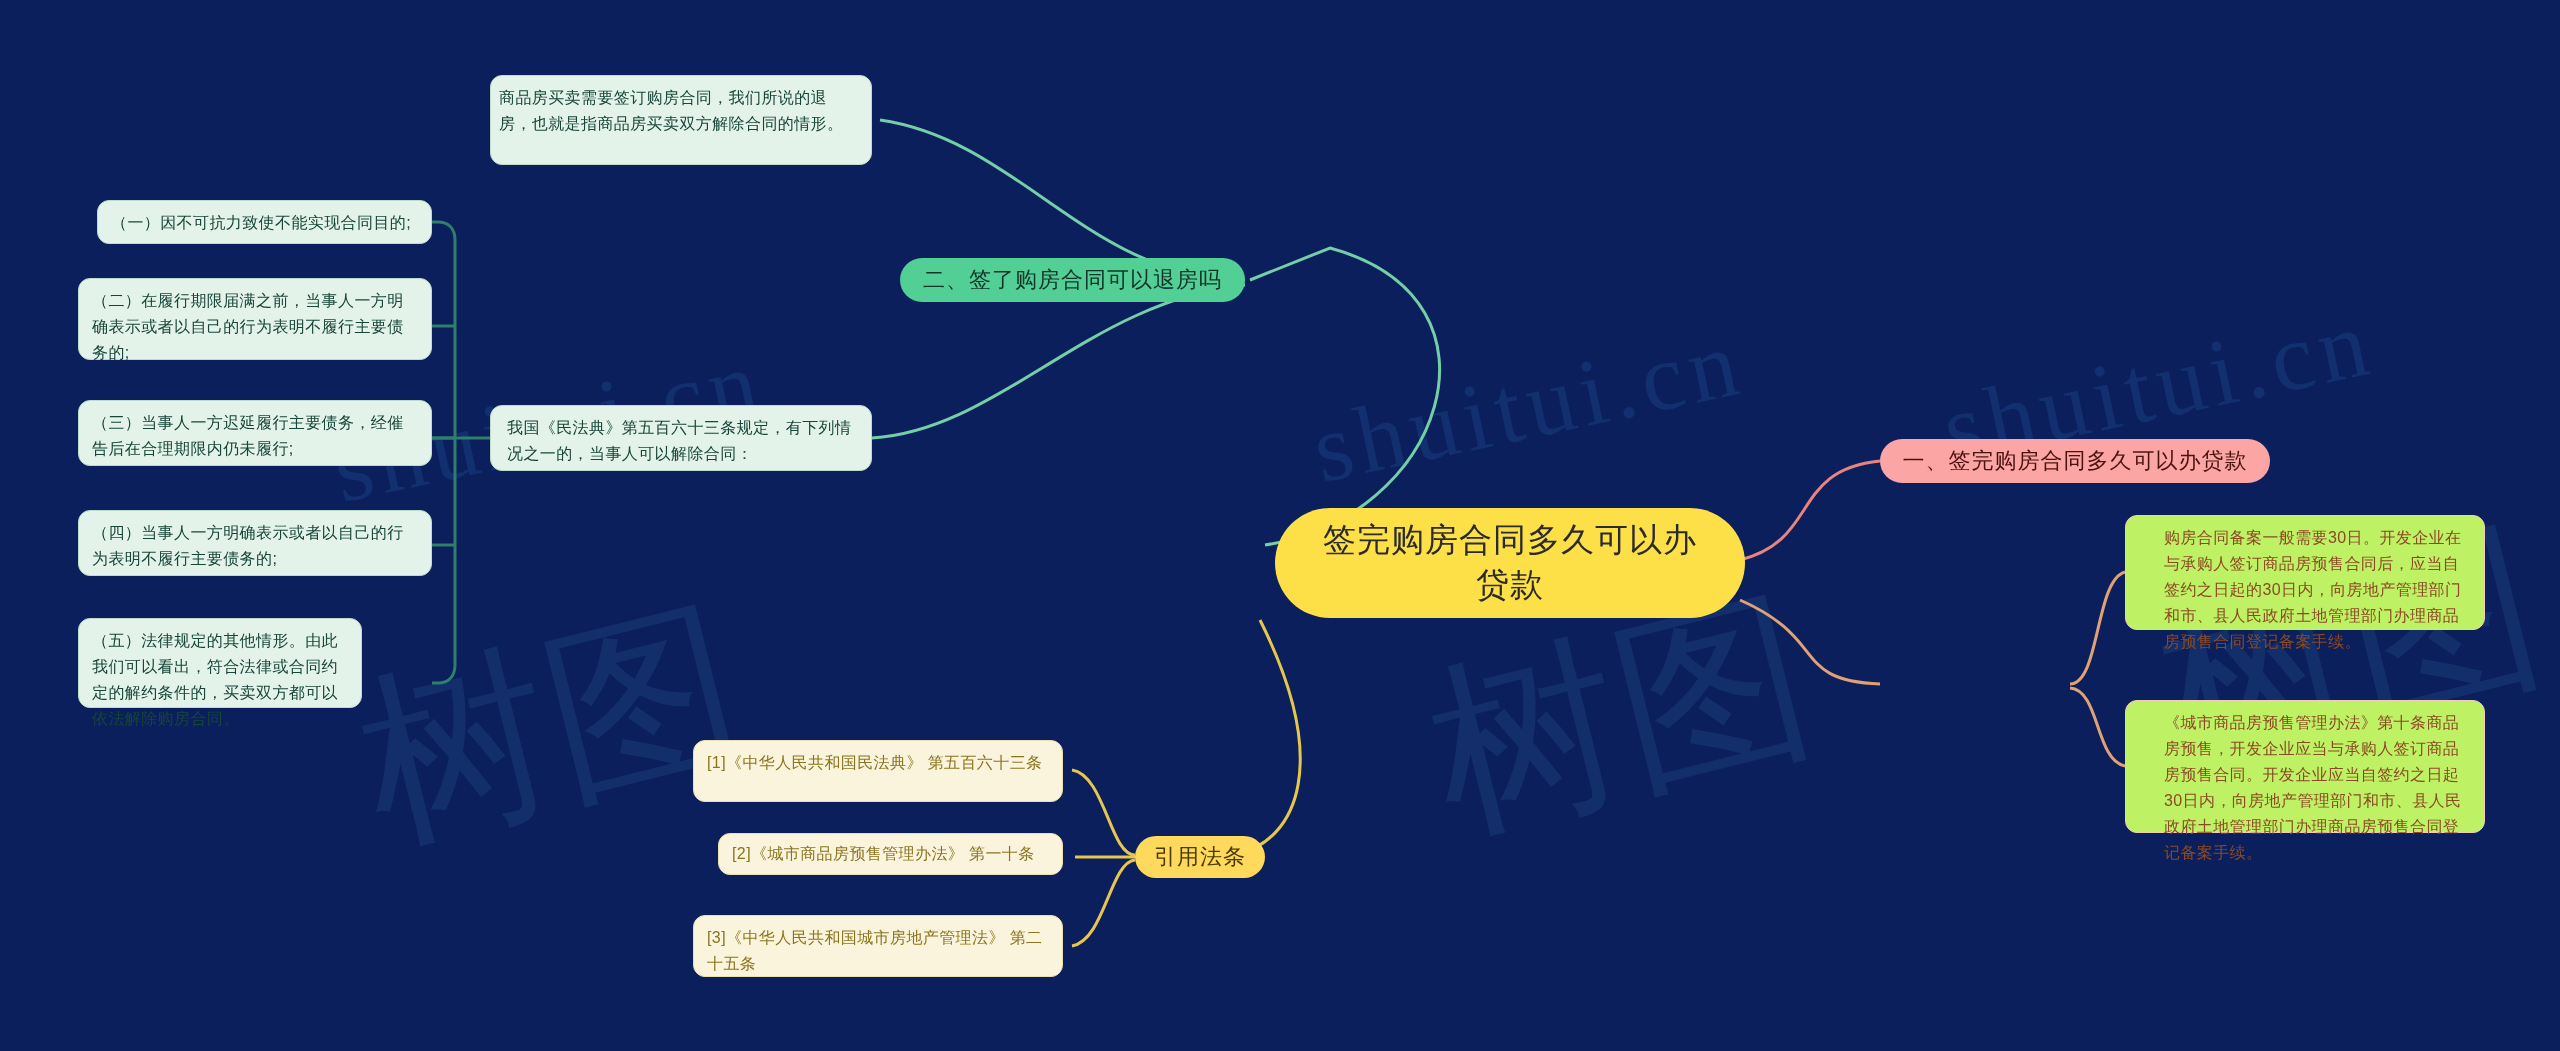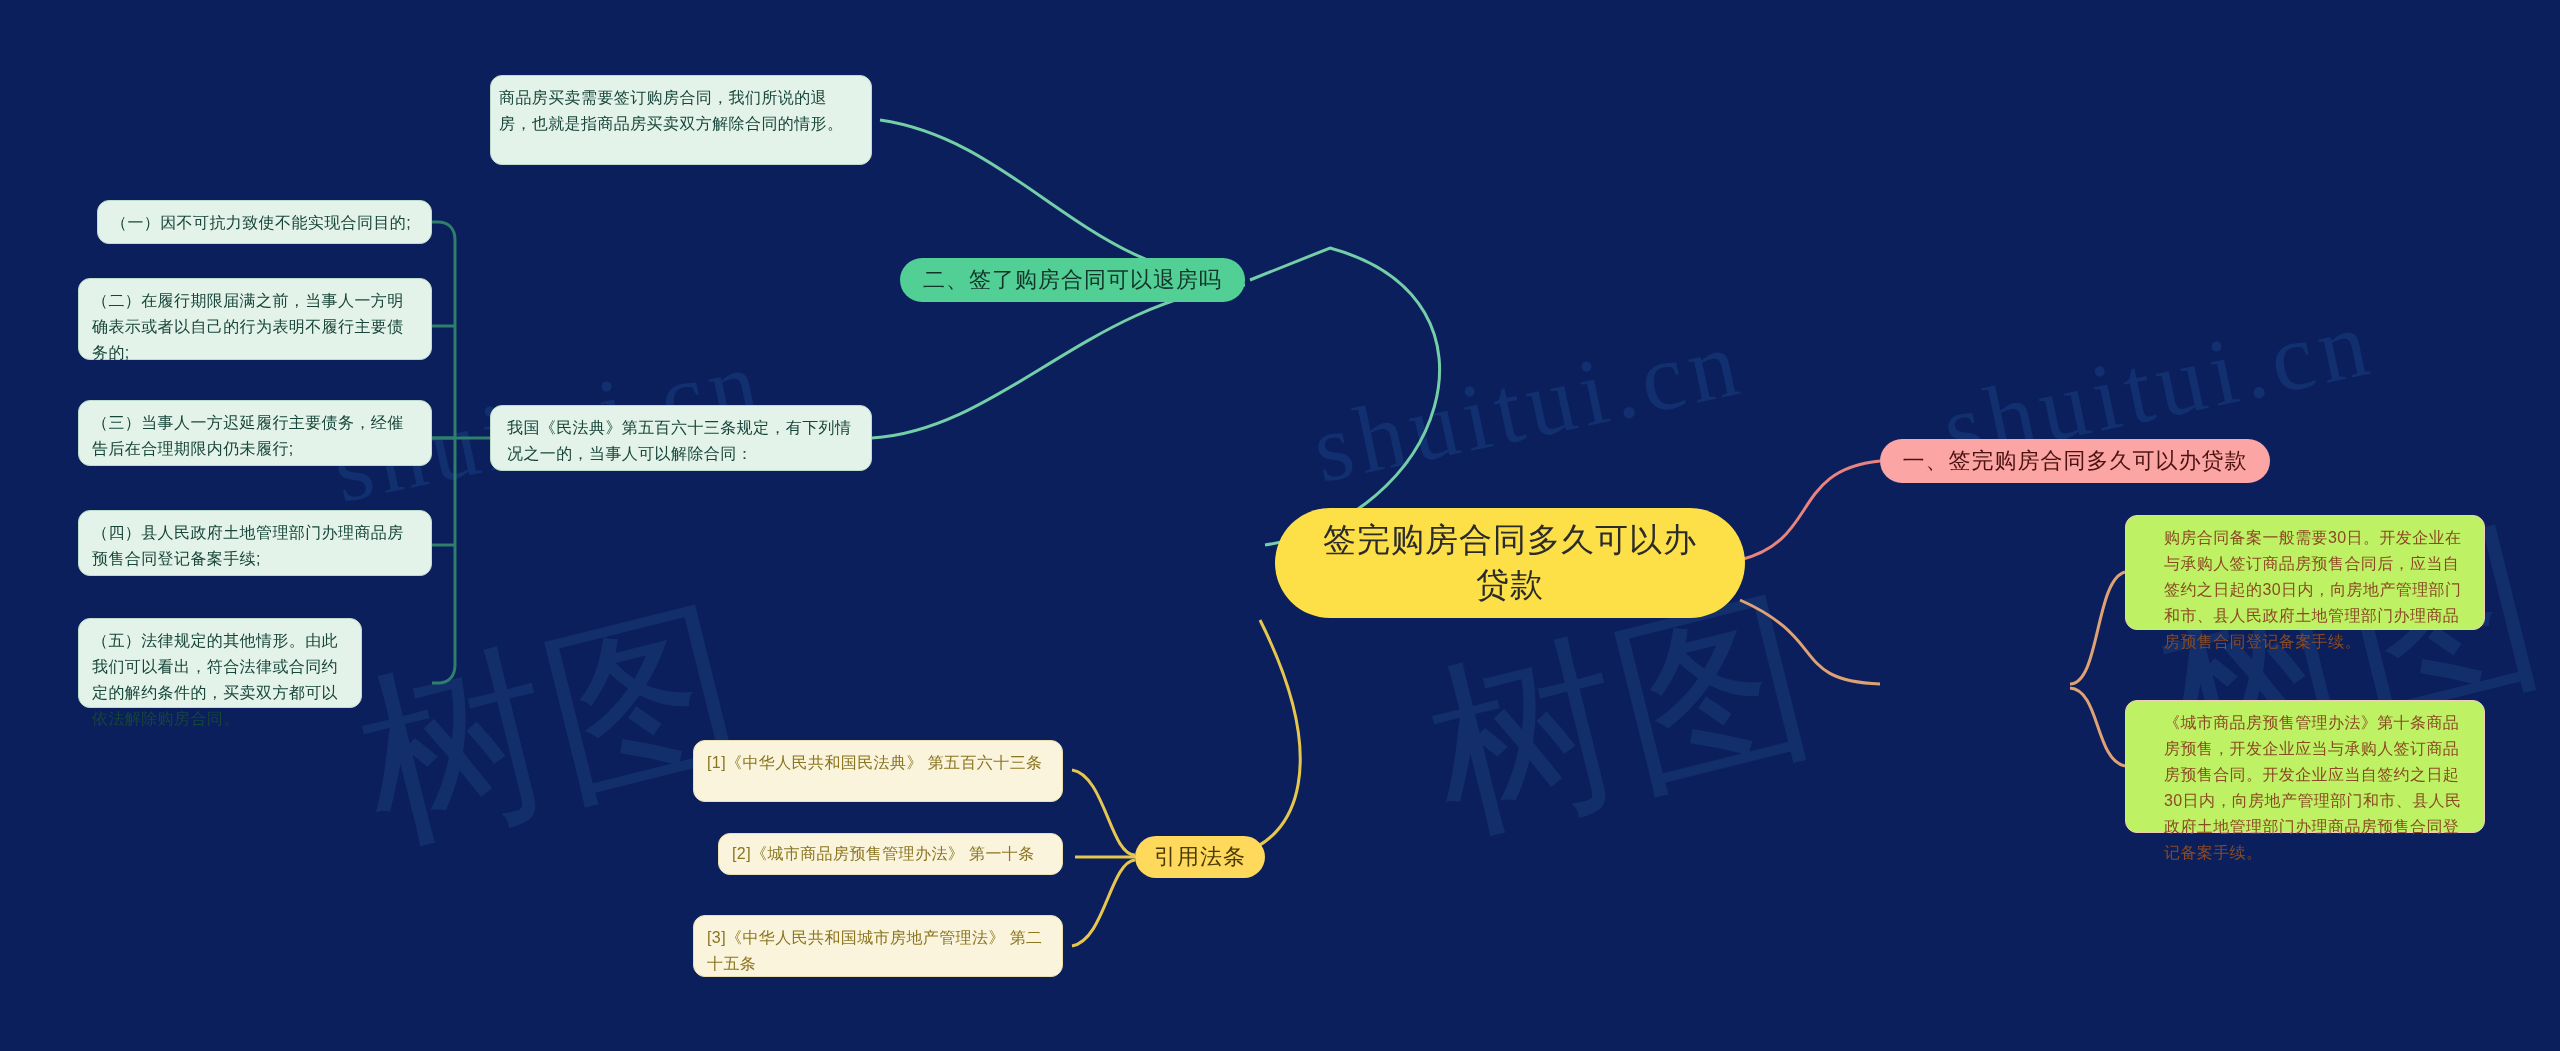--- a/index.html
+++ b/index.html
@@ -146,21 +146,21 @@
 
   <div class="box mint" style="left:78px;top:278px;width:354px;height:82px;">
     <span>（二）在履行期限届满之前，当事人一方明确表示或者以自己的行为表明不履行主要债务的;</span>
   </div>
 
   <div class="box mint" style="left:78px;top:400px;width:354px;height:66px;">
     <span>（三）当事人一方迟延履行主要债务，经催告后在合理期限内仍未履行;</span>
   </div>
 
   <div class="box mint" style="left:78px;top:510px;width:354px;height:66px;">
-    <span>（四）县人民政府土地管理部门办理商品房预售合同登记备案手续;</span>
+    <span>（四）当事人一方明确表示或者以自己的行为表明不履行主要债务的;</span>
   </div>
 
   <div class="box mint" style="left:78px;top:618px;width:284px;height:90px;">
     <span>（五）法律规定的其他情形。由此我们可以看出，符合法律或合同约定的解约条件的，买卖双方都可以依法解除购房合同。</span>
   </div>
 
   <div class="pill red" style="left:1880px;top:439px;width:390px;height:44px;">
     <span>一、签完购房合同多久可以办贷款</span>
   </div>
 

